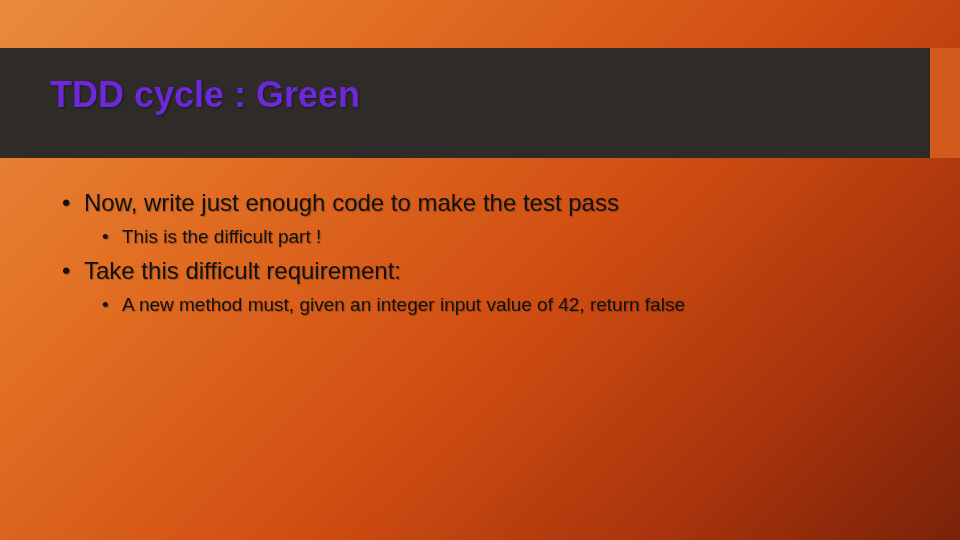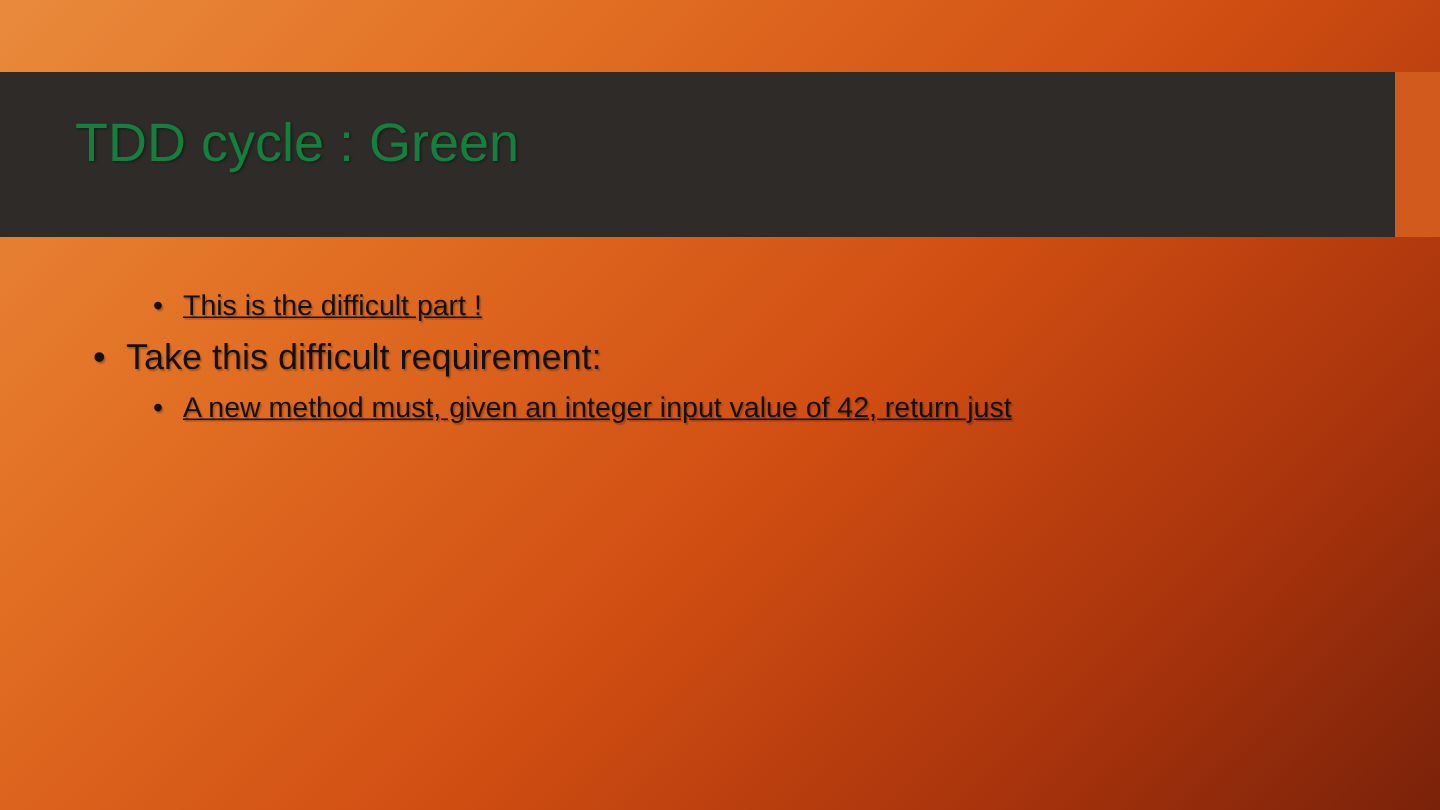--- a/index.html
+++ b/index.html
@@ -24,23 +24,23 @@
     top: 48px;
     left: 930px;
     width: 30px;
     height: 110px;
     background: #d35a1d;
   }
   .title {
     position: absolute;
     top: 74px;
     left: 50px;
-    color: #15803d;
+    color: #6d28d9;
     font-size: 36px;
-    font-weight: 400;
+    font-weight: 700;
     text-shadow: 1px 1px 2px rgba(0,0,0,0.4);
   }
   .content {
     position: absolute;
     top: 188px;
     left: 60px;
     width: 840px;
     color: #111;
     text-shadow: 1px 1px 1px rgba(0,0,0,0.25);
   }
@@ -61,37 +61,37 @@
     top: 0;
     font-size: 24px;
   }
   .l2 {
     font-size: 19px;
     line-height: 1.35;
     padding-left: 22px;
     position: relative;
     margin-left: 40px;
     margin-top: 4px;
-    text-decoration: underline;
   }
   .l2::before {
     content: "•";
     position: absolute;
     left: 2px;
     top: 0;
     font-size: 19px;
   }
 </style>
 </head>
 <body>
 
 <div class="top-band"></div>
 <div class="top-band-right"></div>
 
 <div class="title">TDD cycle : Green</div>
 
 <div class="content">
   <ul>
+    <li class="l1">Now, write just enough code to make the test pass</li>
     <li class="l2">This is the difficult part !</li>
     <li class="l1">Take this difficult requirement:</li>
-    <li class="l2">A new method must, given an integer input value of 42, return just</li>
+    <li class="l2">A new method must, given an integer input value of 42, return false</li>
   </ul>
 </div>
 
 </body></html>

